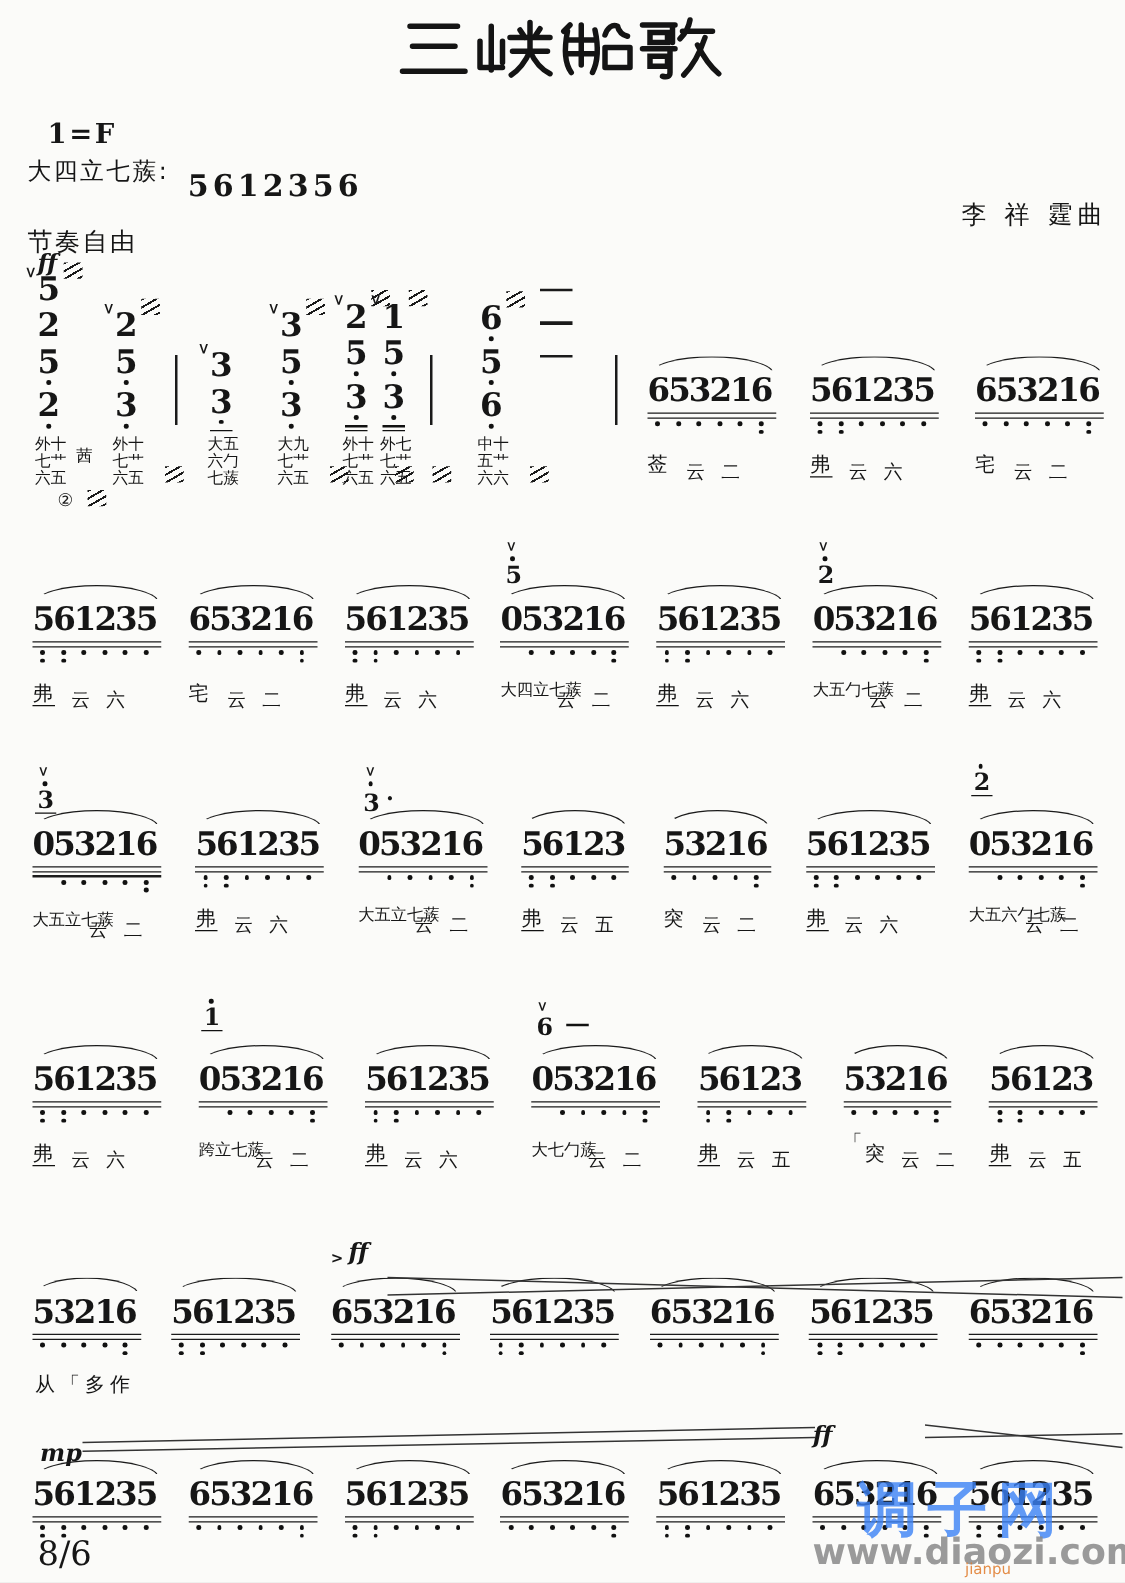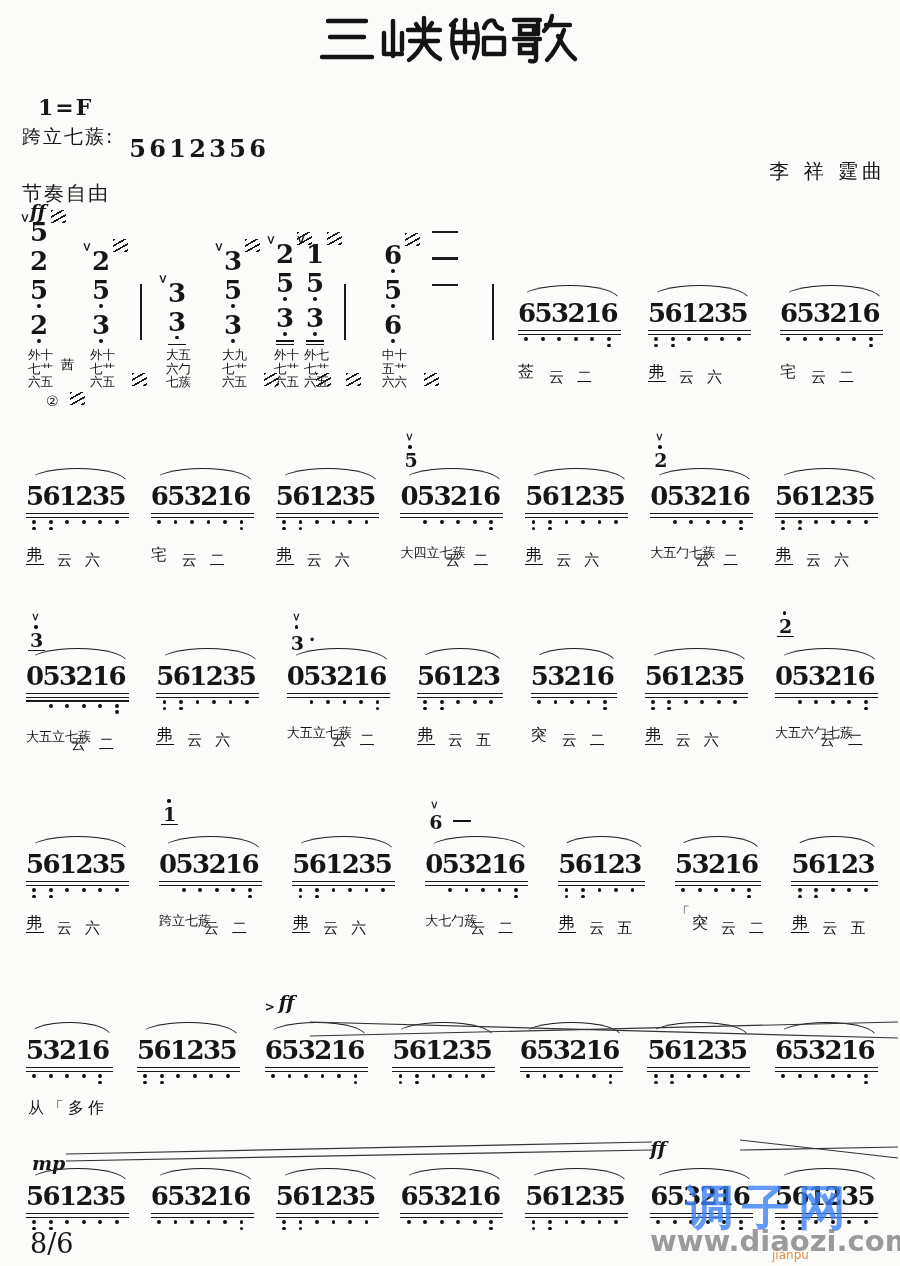--- a/index.html
+++ b/index.html
@@ -94,21 +94,21 @@
     <path d="M196,12 H222 M202,18 H216 V26 H202 Z M220,12 V26
              M196,31 H222 M202,37 H216 V45 H202 Z M218,31 V50 C218,53 216,54 212,53"></path>
     <path d="M234,8 C233,14 230,19 226,23 M228,17 H252
              M246,22 C242,34 236,45 229,52 M240,28 C245,38 251,46 257,51"></path>
   </svg>
   <span class="sr">三峡船歌</span>
 
   <div class="keysig">1=F</div>
 
   <div class="tuning">
-    <span class="tlabel">跨立七蔟:</span>
+    <span class="tlabel">大四立七蔟:</span>
     <span class="tdigits" id="tuningDigits"><span class="tcell"><span class="td">5</span><span class="tdot"></span><span class="tdot"></span></span><span class="tcell"><span class="td">6</span><span class="tdot"></span><span class="tdot"></span></span><span class="tcell"><span class="td">1</span><span class="tdot"></span></span><span class="tcell"><span class="td">2</span><span class="tdot"></span></span><span class="tcell"><span class="td">3</span><span class="tdot"></span></span><span class="tcell"><span class="td">5</span><span class="tdot"></span></span><span class="tcell"><span class="td">6</span><span class="tdot"></span></span></span>
   </div>
 
   <div class="composer">李 祥 霆曲</div>
   <div class="tempo">节奏自由</div>
   <div class="dyn intro-dyn">ff</div>
 
   <div class="intro" id="intro">
       <div class="chord" style="left: 30px;">
         <div class="nr"><span class="cd">5</span><span class="cacc">&gt;</span><span class="ctrem trem"></span></div>

